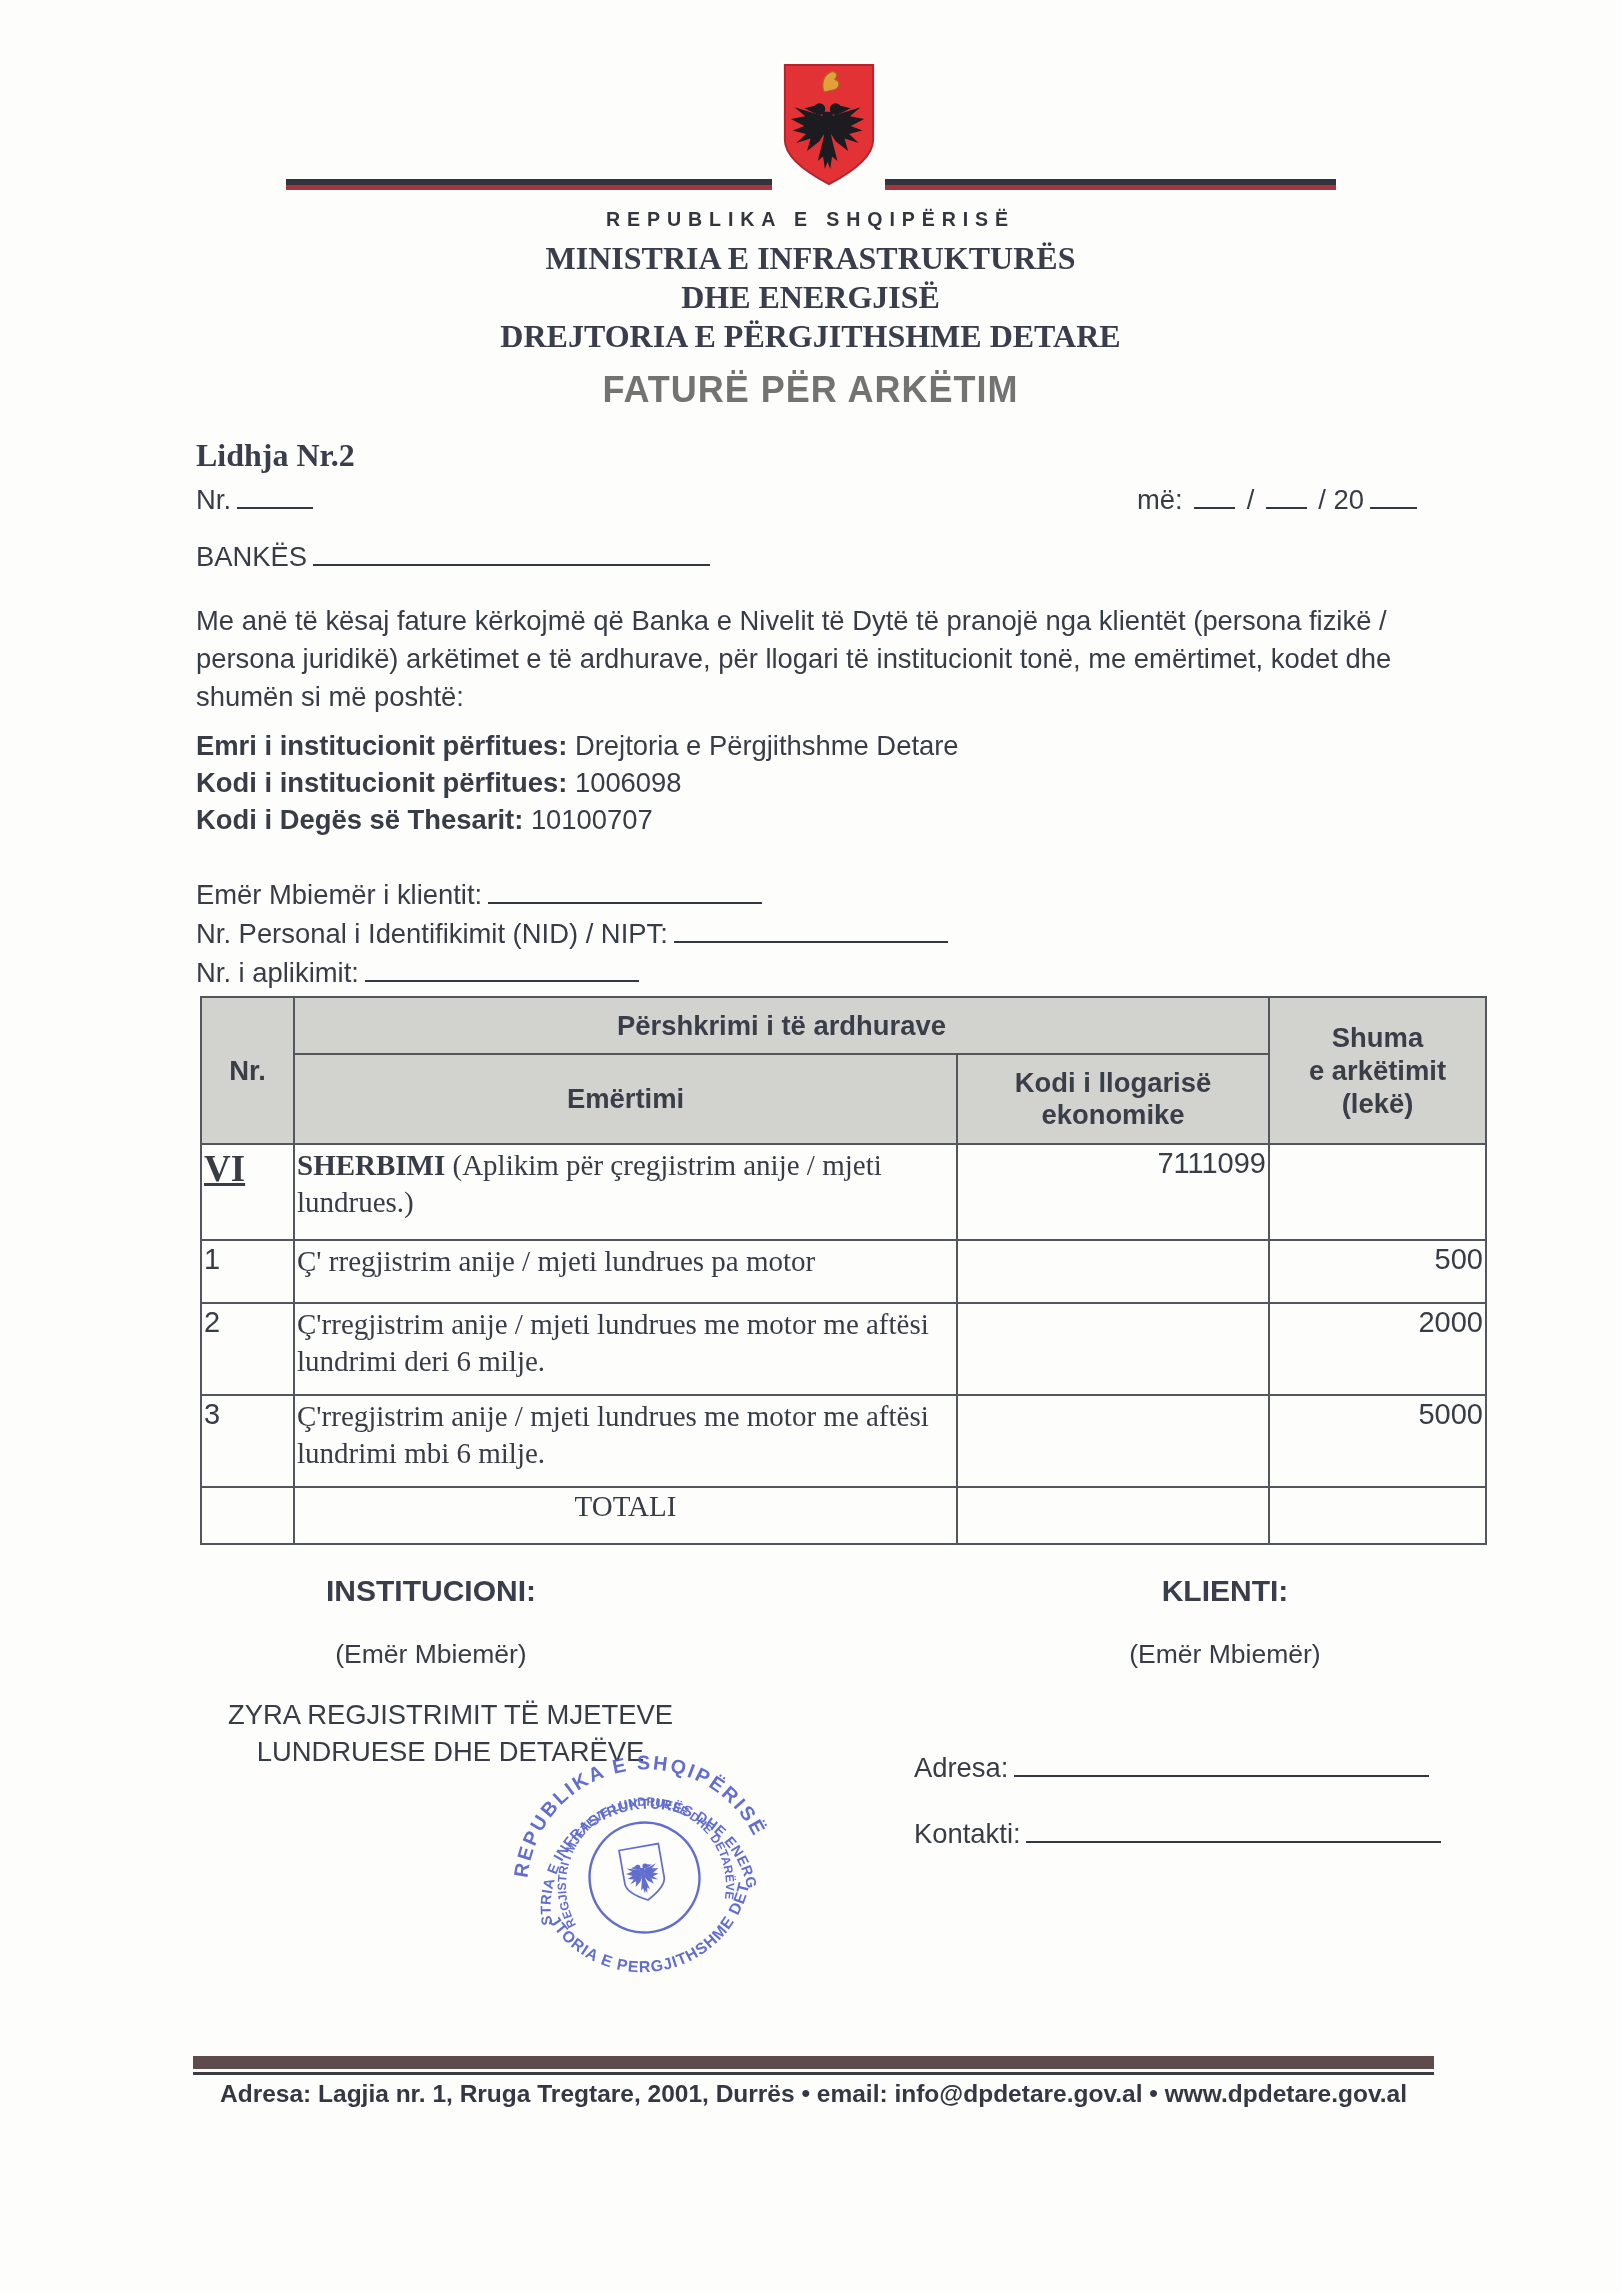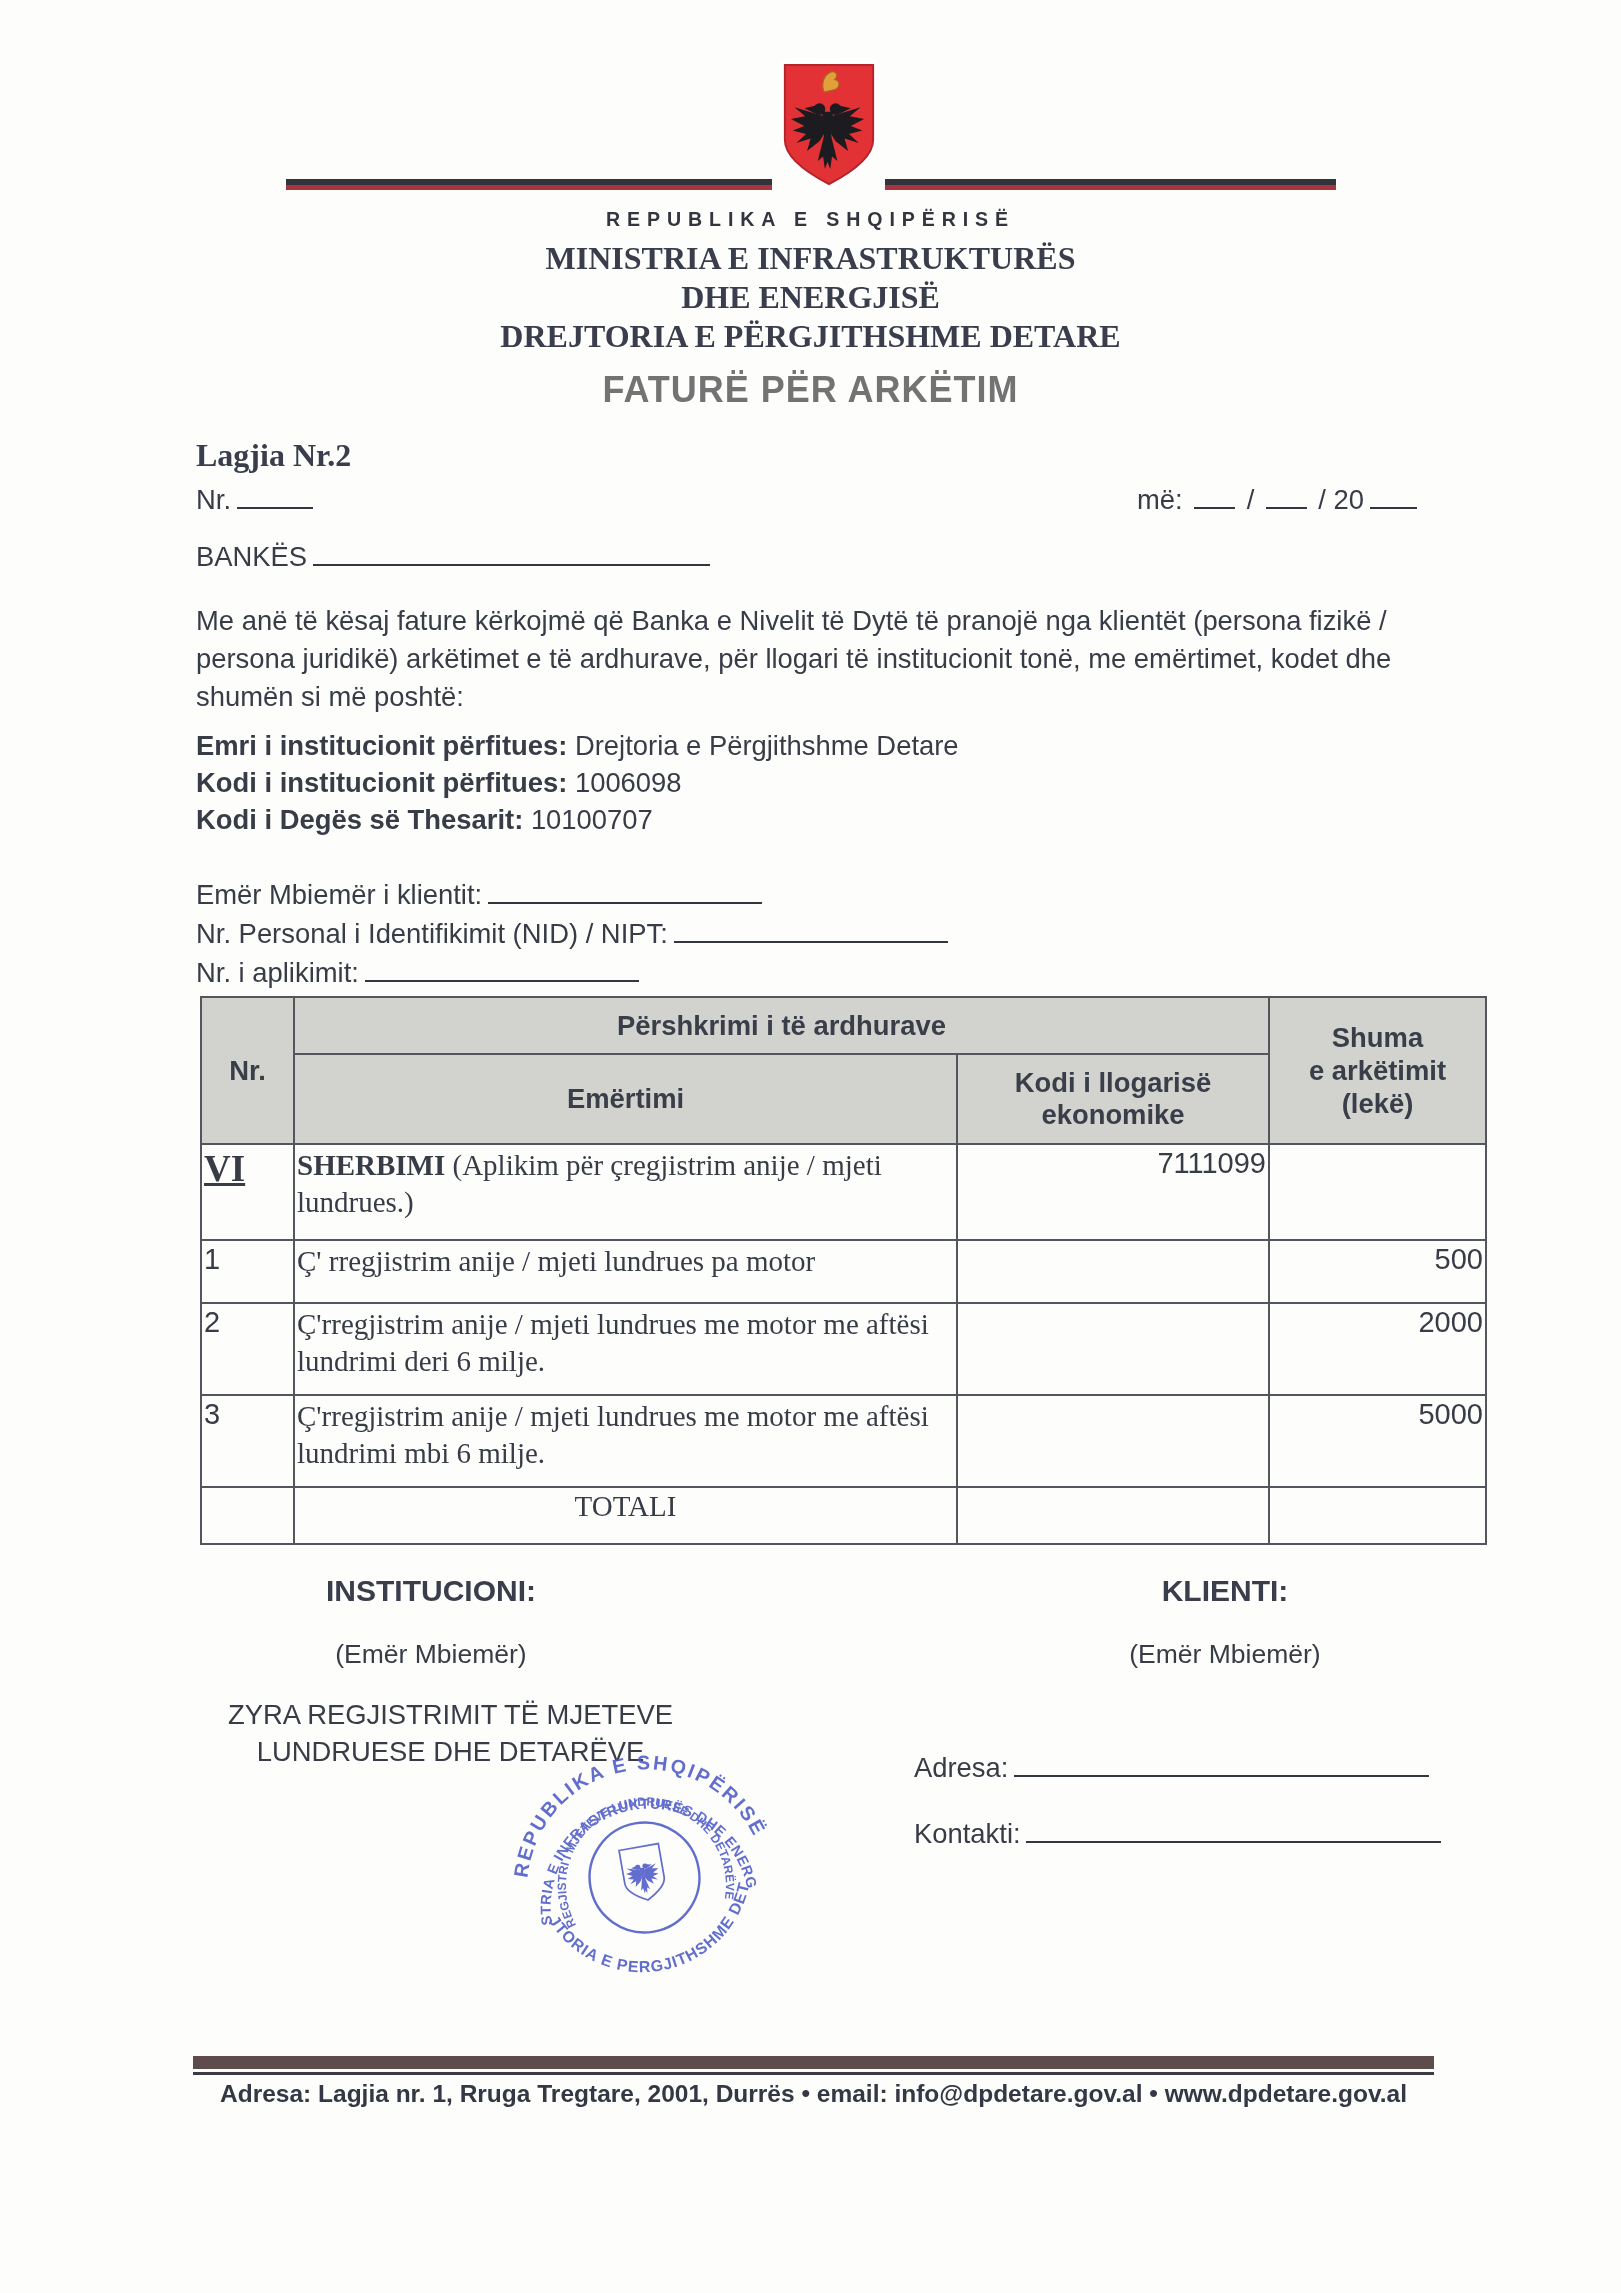--- a/index.html
+++ b/index.html
@@ -79,21 +79,21 @@
   </svg>
 
   <div class="abs center republic" style="left:0;top:208px;width:1621px;">REPUBLIKA E SHQIPËRISË</div>
   <div class="abs center" style="left:0;top:239px;width:1621px;">
     <div class="ministry serif">MINISTRIA E INFRASTRUKTURËS</div>
     <div class="ministry serif">DHE ENERGJISË</div>
     <div class="ministry serif">DREJTORIA E PËRGJITHSHME DETARE</div>
   </div>
   <div class="abs center doc-title" style="left:0;top:369px;width:1621px;">FATURË PËR ARKËTIM</div>
 
-  <div class="abs lidhja serif" style="left:196px;top:437px;">Lagjia Nr.2</div>
+  <div class="abs lidhja serif" style="left:196px;top:437px;">Lidhja Nr.2</div>
   <div class="abs line28" style="left:196px;top:480px;">
     <span>Nr.</span><span class="blank w78"></span>
   </div>
   <div class="abs line28" style="left:1137px;top:480px;">
     <span>më:</span>
     <span class="blank w42"></span>
     <span>/</span>
     <span class="blank w42"></span>
     <span>/</span>
     <span>20</span><span class="blank w48"></span>

